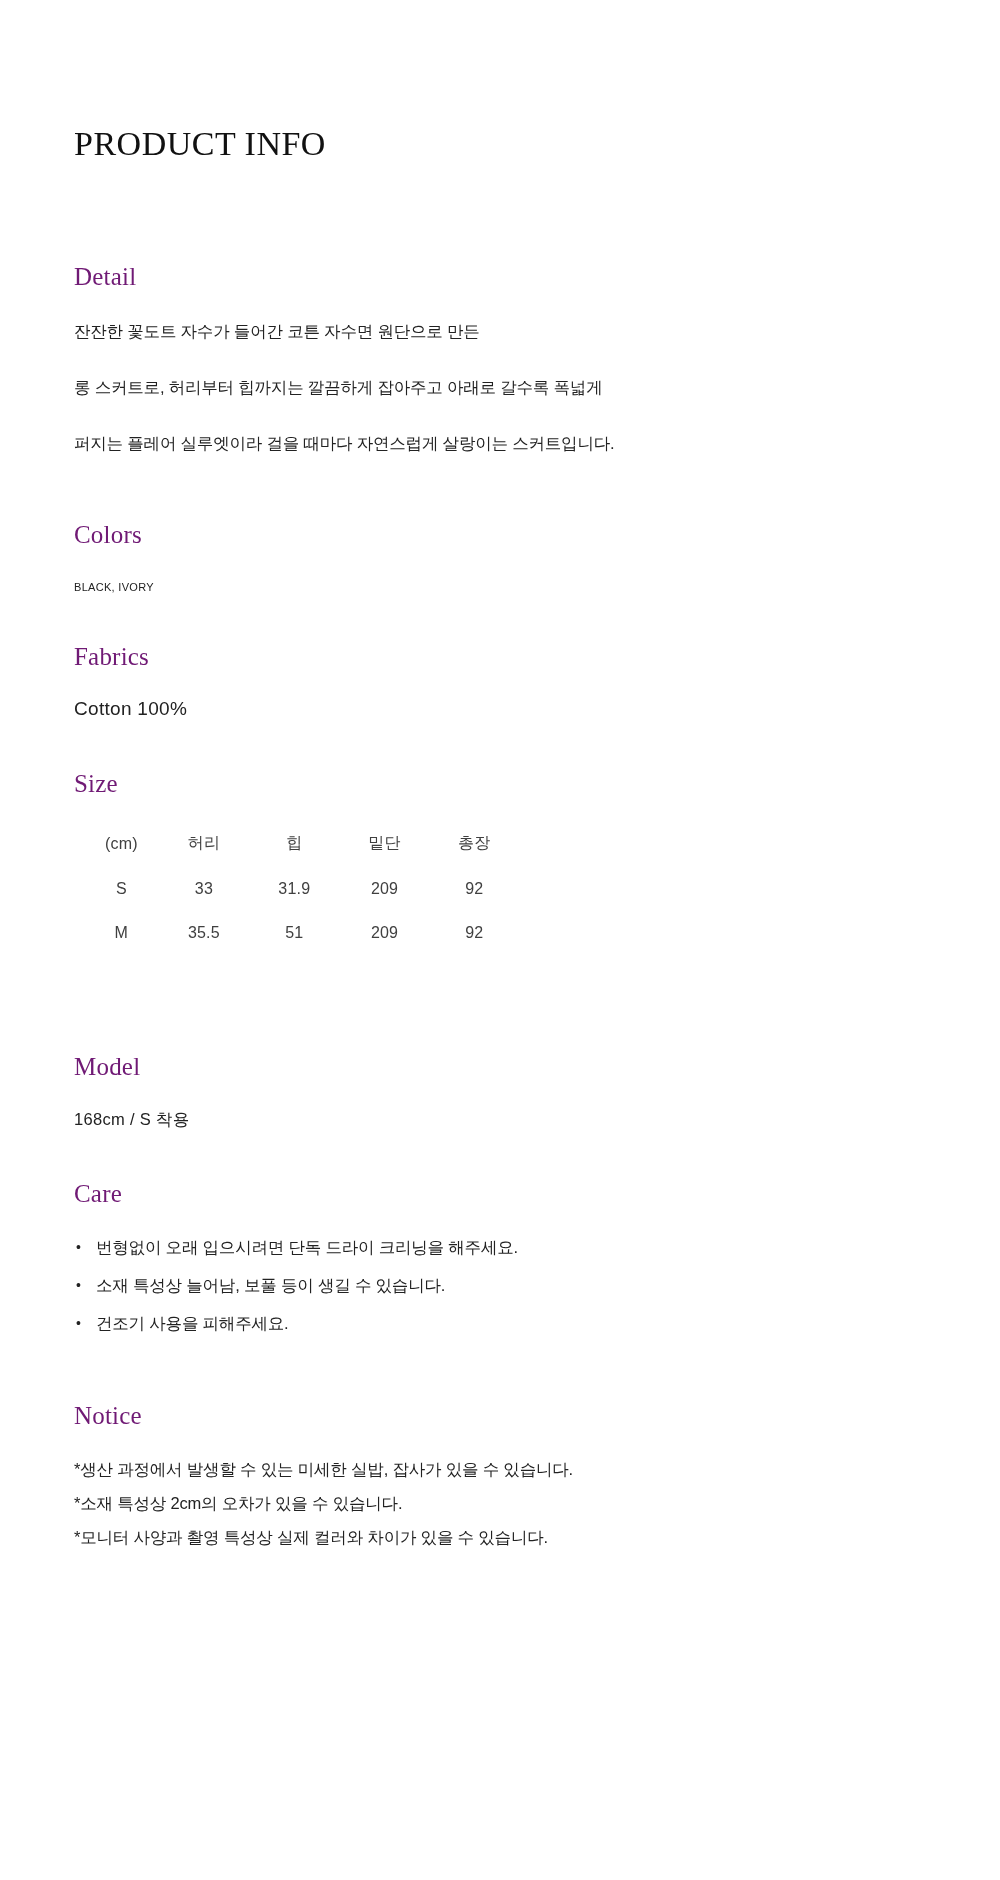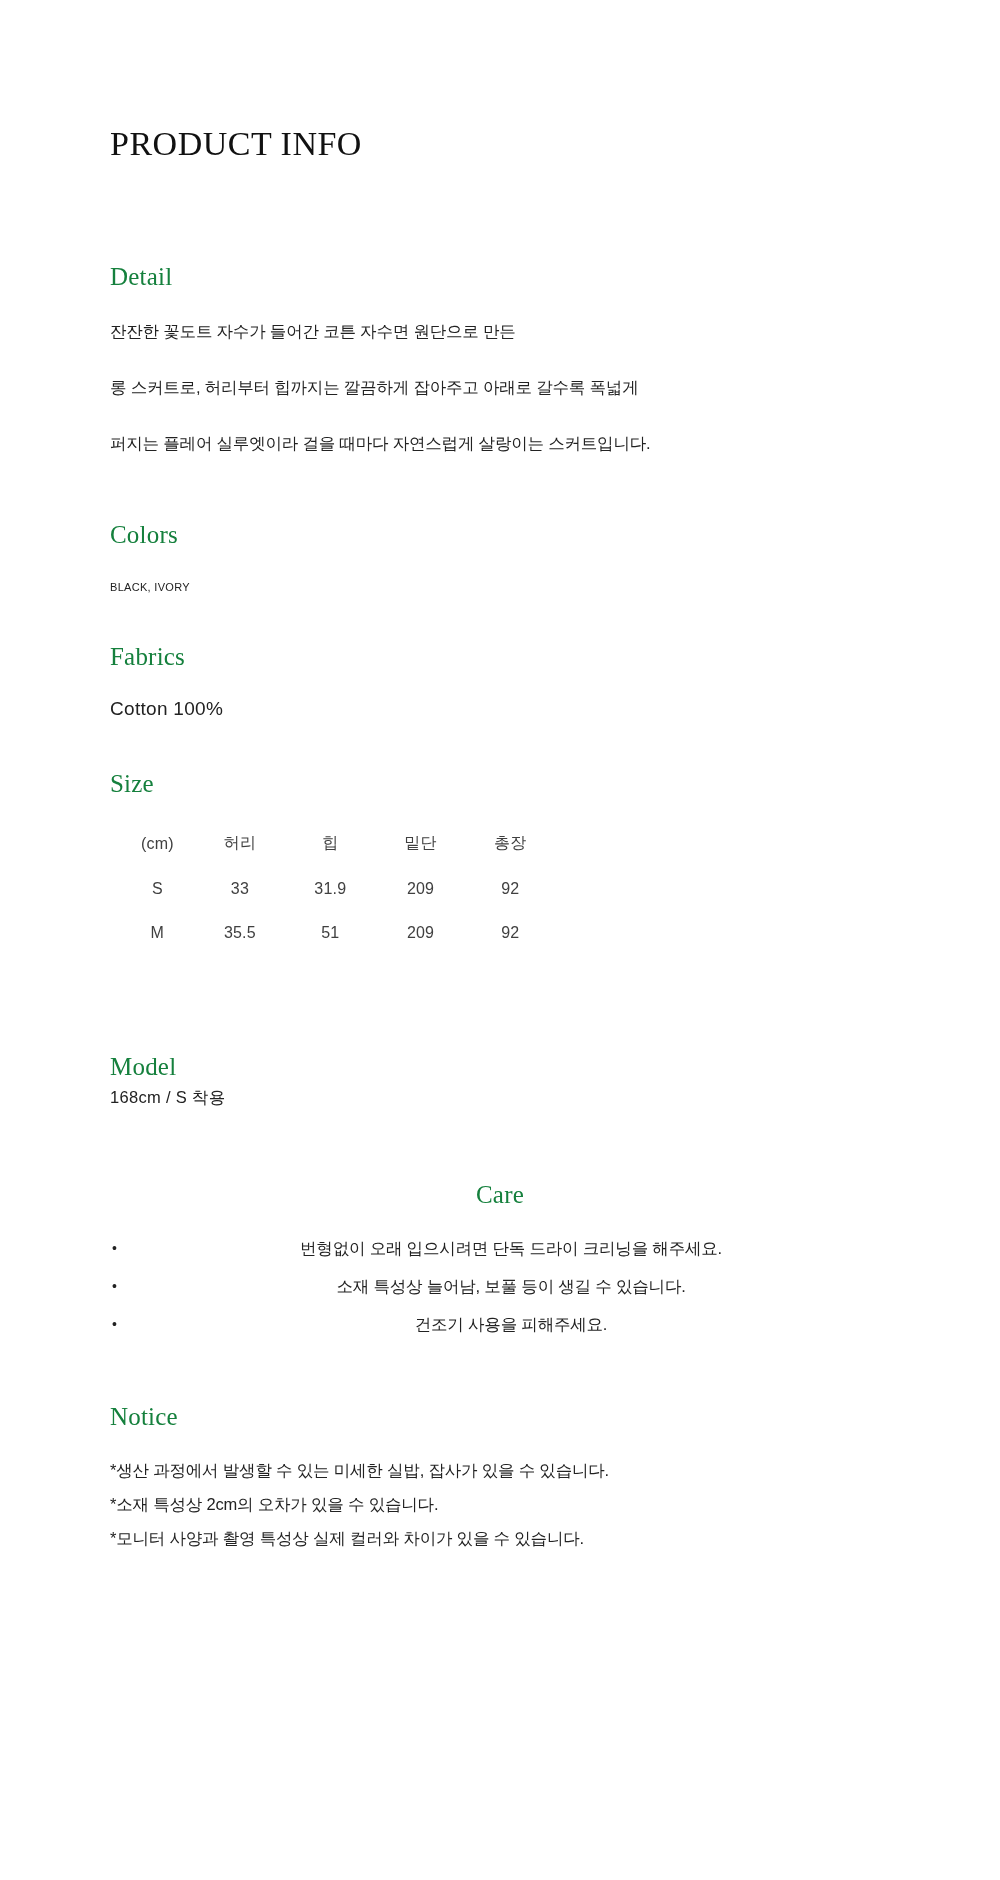--- a/index.html
+++ b/index.html
@@ -13,39 +13,39 @@
     position: relative;
     font-family: "Liberation Sans", sans-serif;
     color: #1a1a1a;
     -webkit-font-smoothing: antialiased;
   }
   .page {
     position: relative;
     width: 1000px;
     height: 1880px;
     box-sizing: border-box;
-    padding: 0 110px;
+    padding: 0 74px;
   }
   .page-title {
     font-family: "Liberation Serif", serif;
     font-size: 34px;
     font-weight: 400;
     letter-spacing: 0.5px;
     color: #111111;
     margin: 0;
     padding-top: 125px;
   }
   .section {
     margin-top: 0;
   }
   .section-heading {
     font-family: "Liberation Serif", serif;
     font-size: 25px;
     font-weight: 400;
-    color: #15803d;
+    color: #701a75;
     margin: 0;
     letter-spacing: 0.2px;
   }
   .body-text {
     font-family: "Liberation Sans", sans-serif;
     font-size: 16.5px;
     line-height: 32px;
     color: #222222;
     letter-spacing: -0.2px;
   }
@@ -91,23 +91,23 @@
   table.size-table th:nth-child(3),
   table.size-table td:nth-child(3),
   table.size-table th:nth-child(4),
   table.size-table td:nth-child(4),
   table.size-table th:nth-child(5),
   table.size-table td:nth-child(5) {
     width: 95px;
   }
 
   .model-section { margin-top: 98px; }
-  .model-body { font-size: 16.5px; letter-spacing: 0.3px; }
-
-  .care-section { margin-top: 68px; text-align: center; }
+  .model-body { margin-top: 22px; font-size: 16.5px; letter-spacing: 0.3px; }
+
+  .care-section { margin-top: 45px; }
   .care-list {
     margin: 20px 0 0 0;
     padding: 0;
     list-style: none;
   }
   .care-list li {
     font-family: "Liberation Sans", sans-serif;
     font-size: 16.5px;
     line-height: 38px;
     color: #222222;

